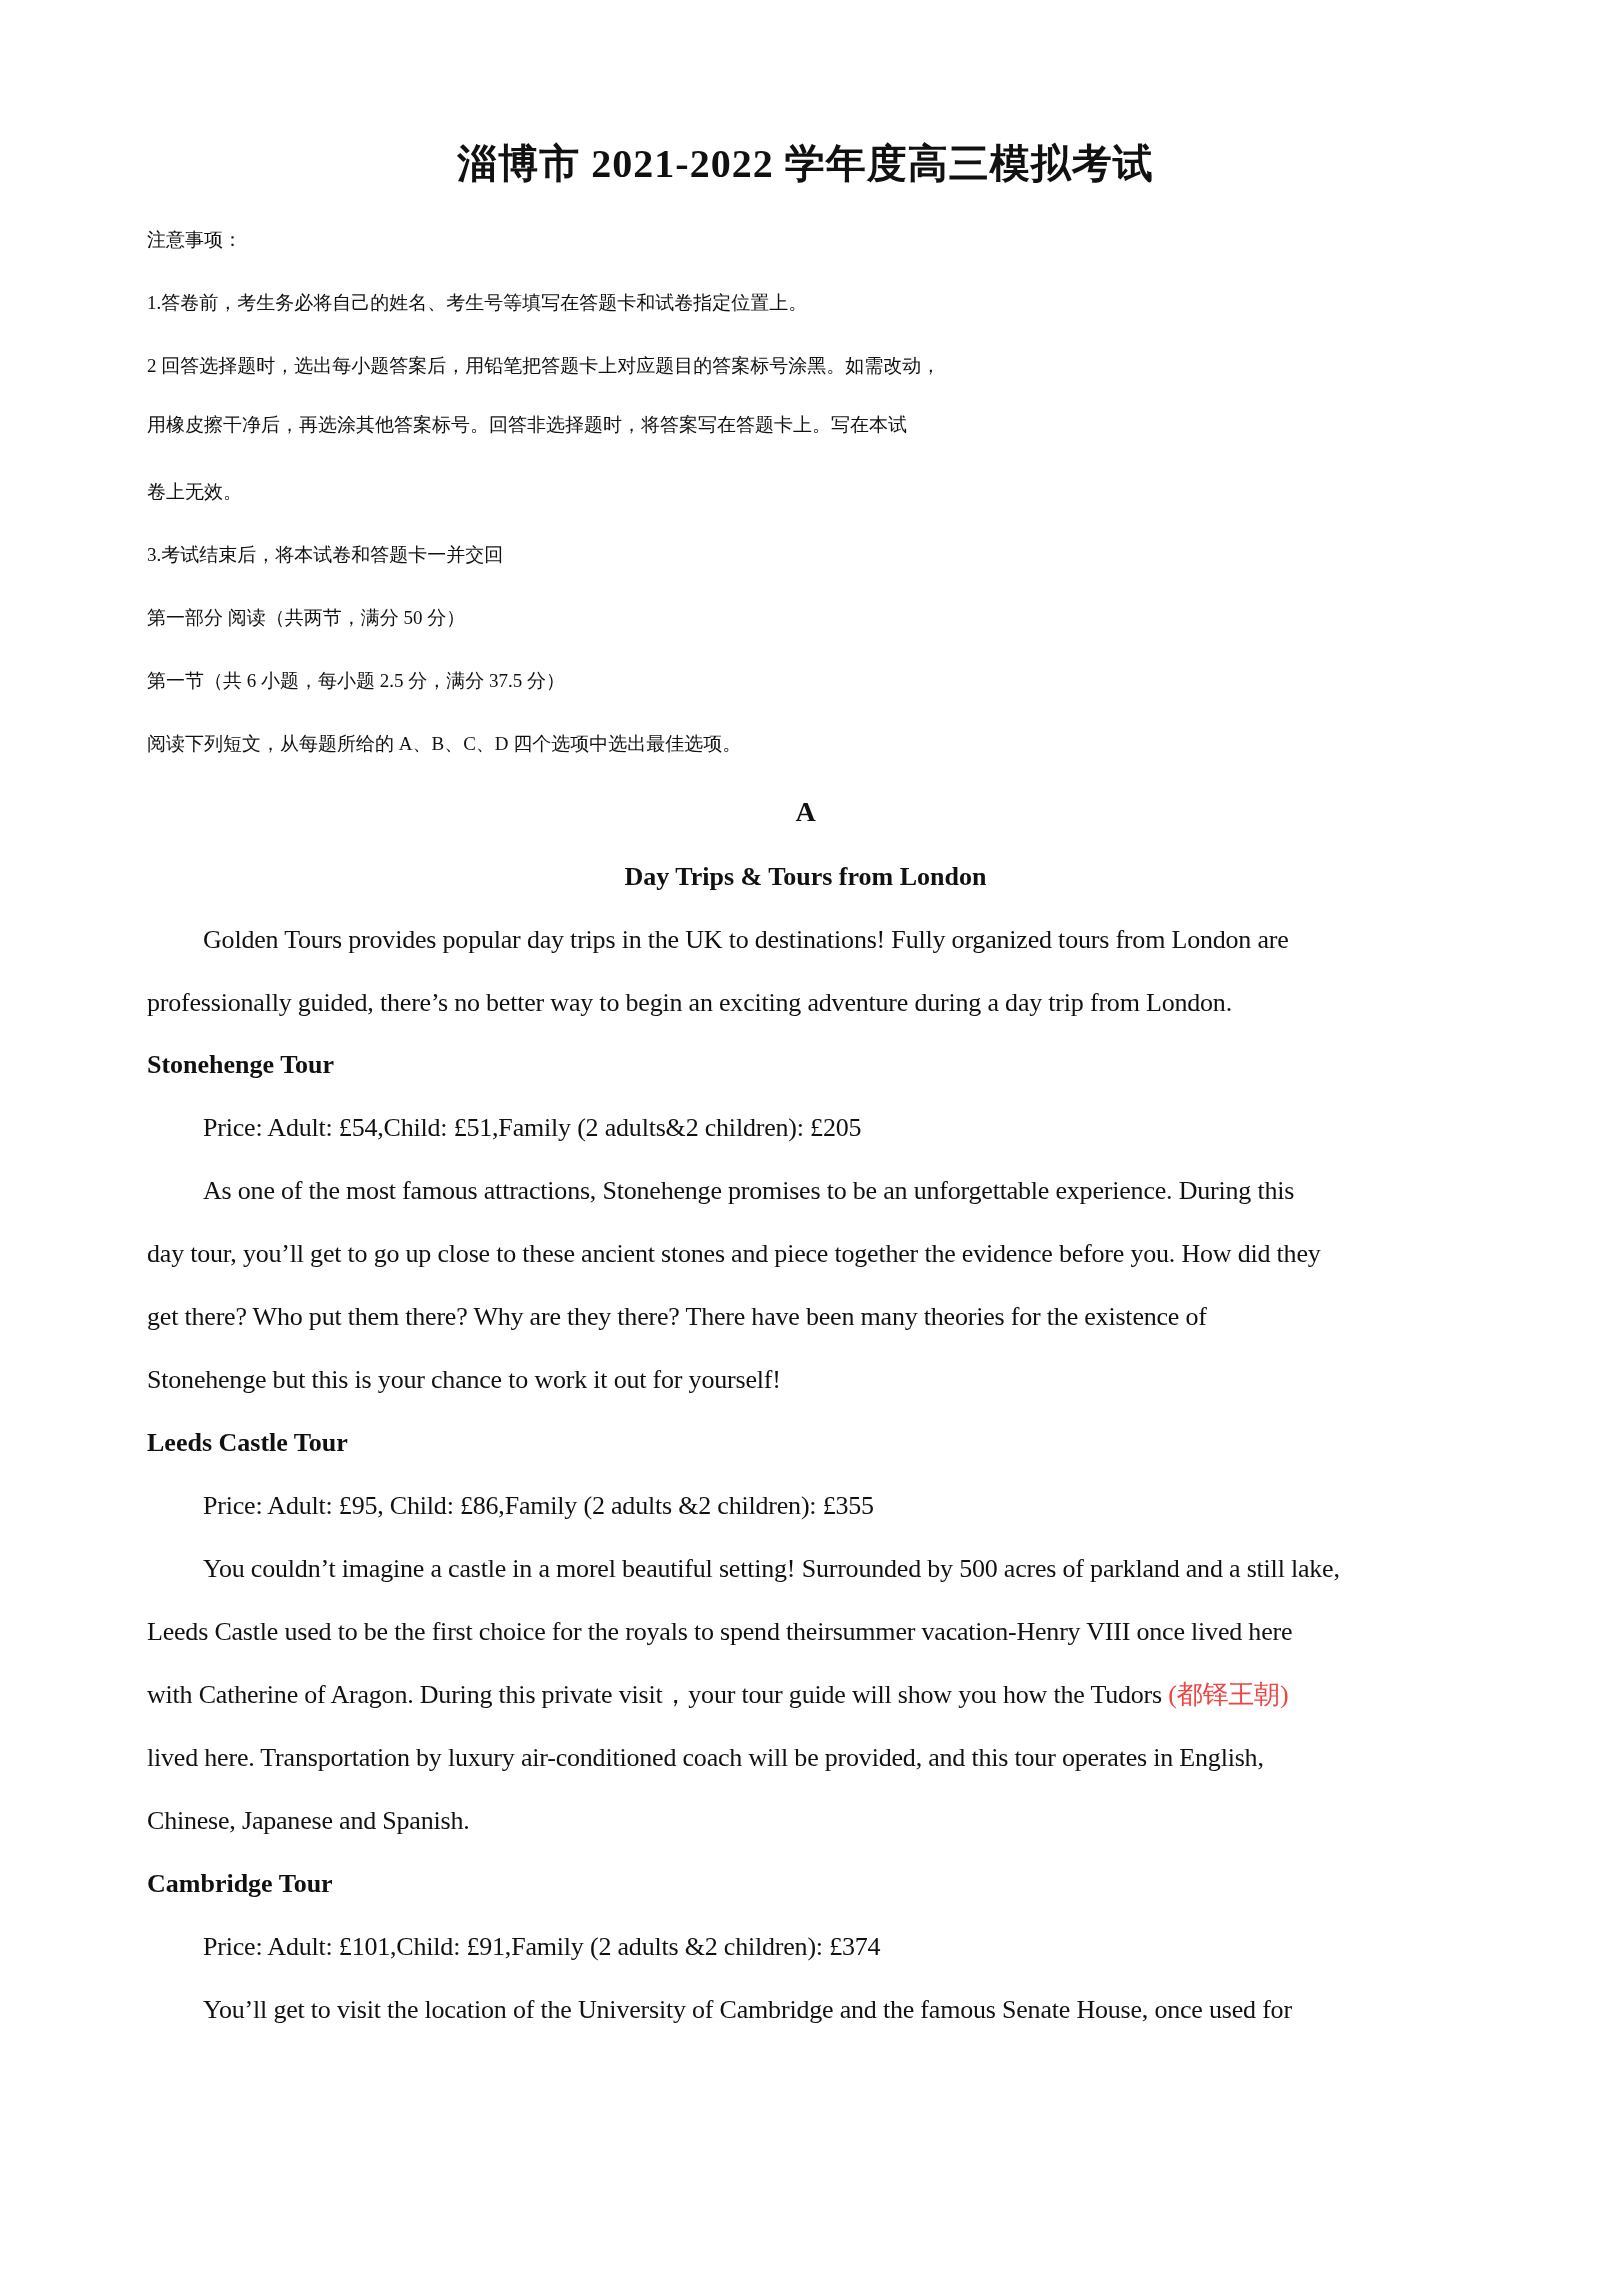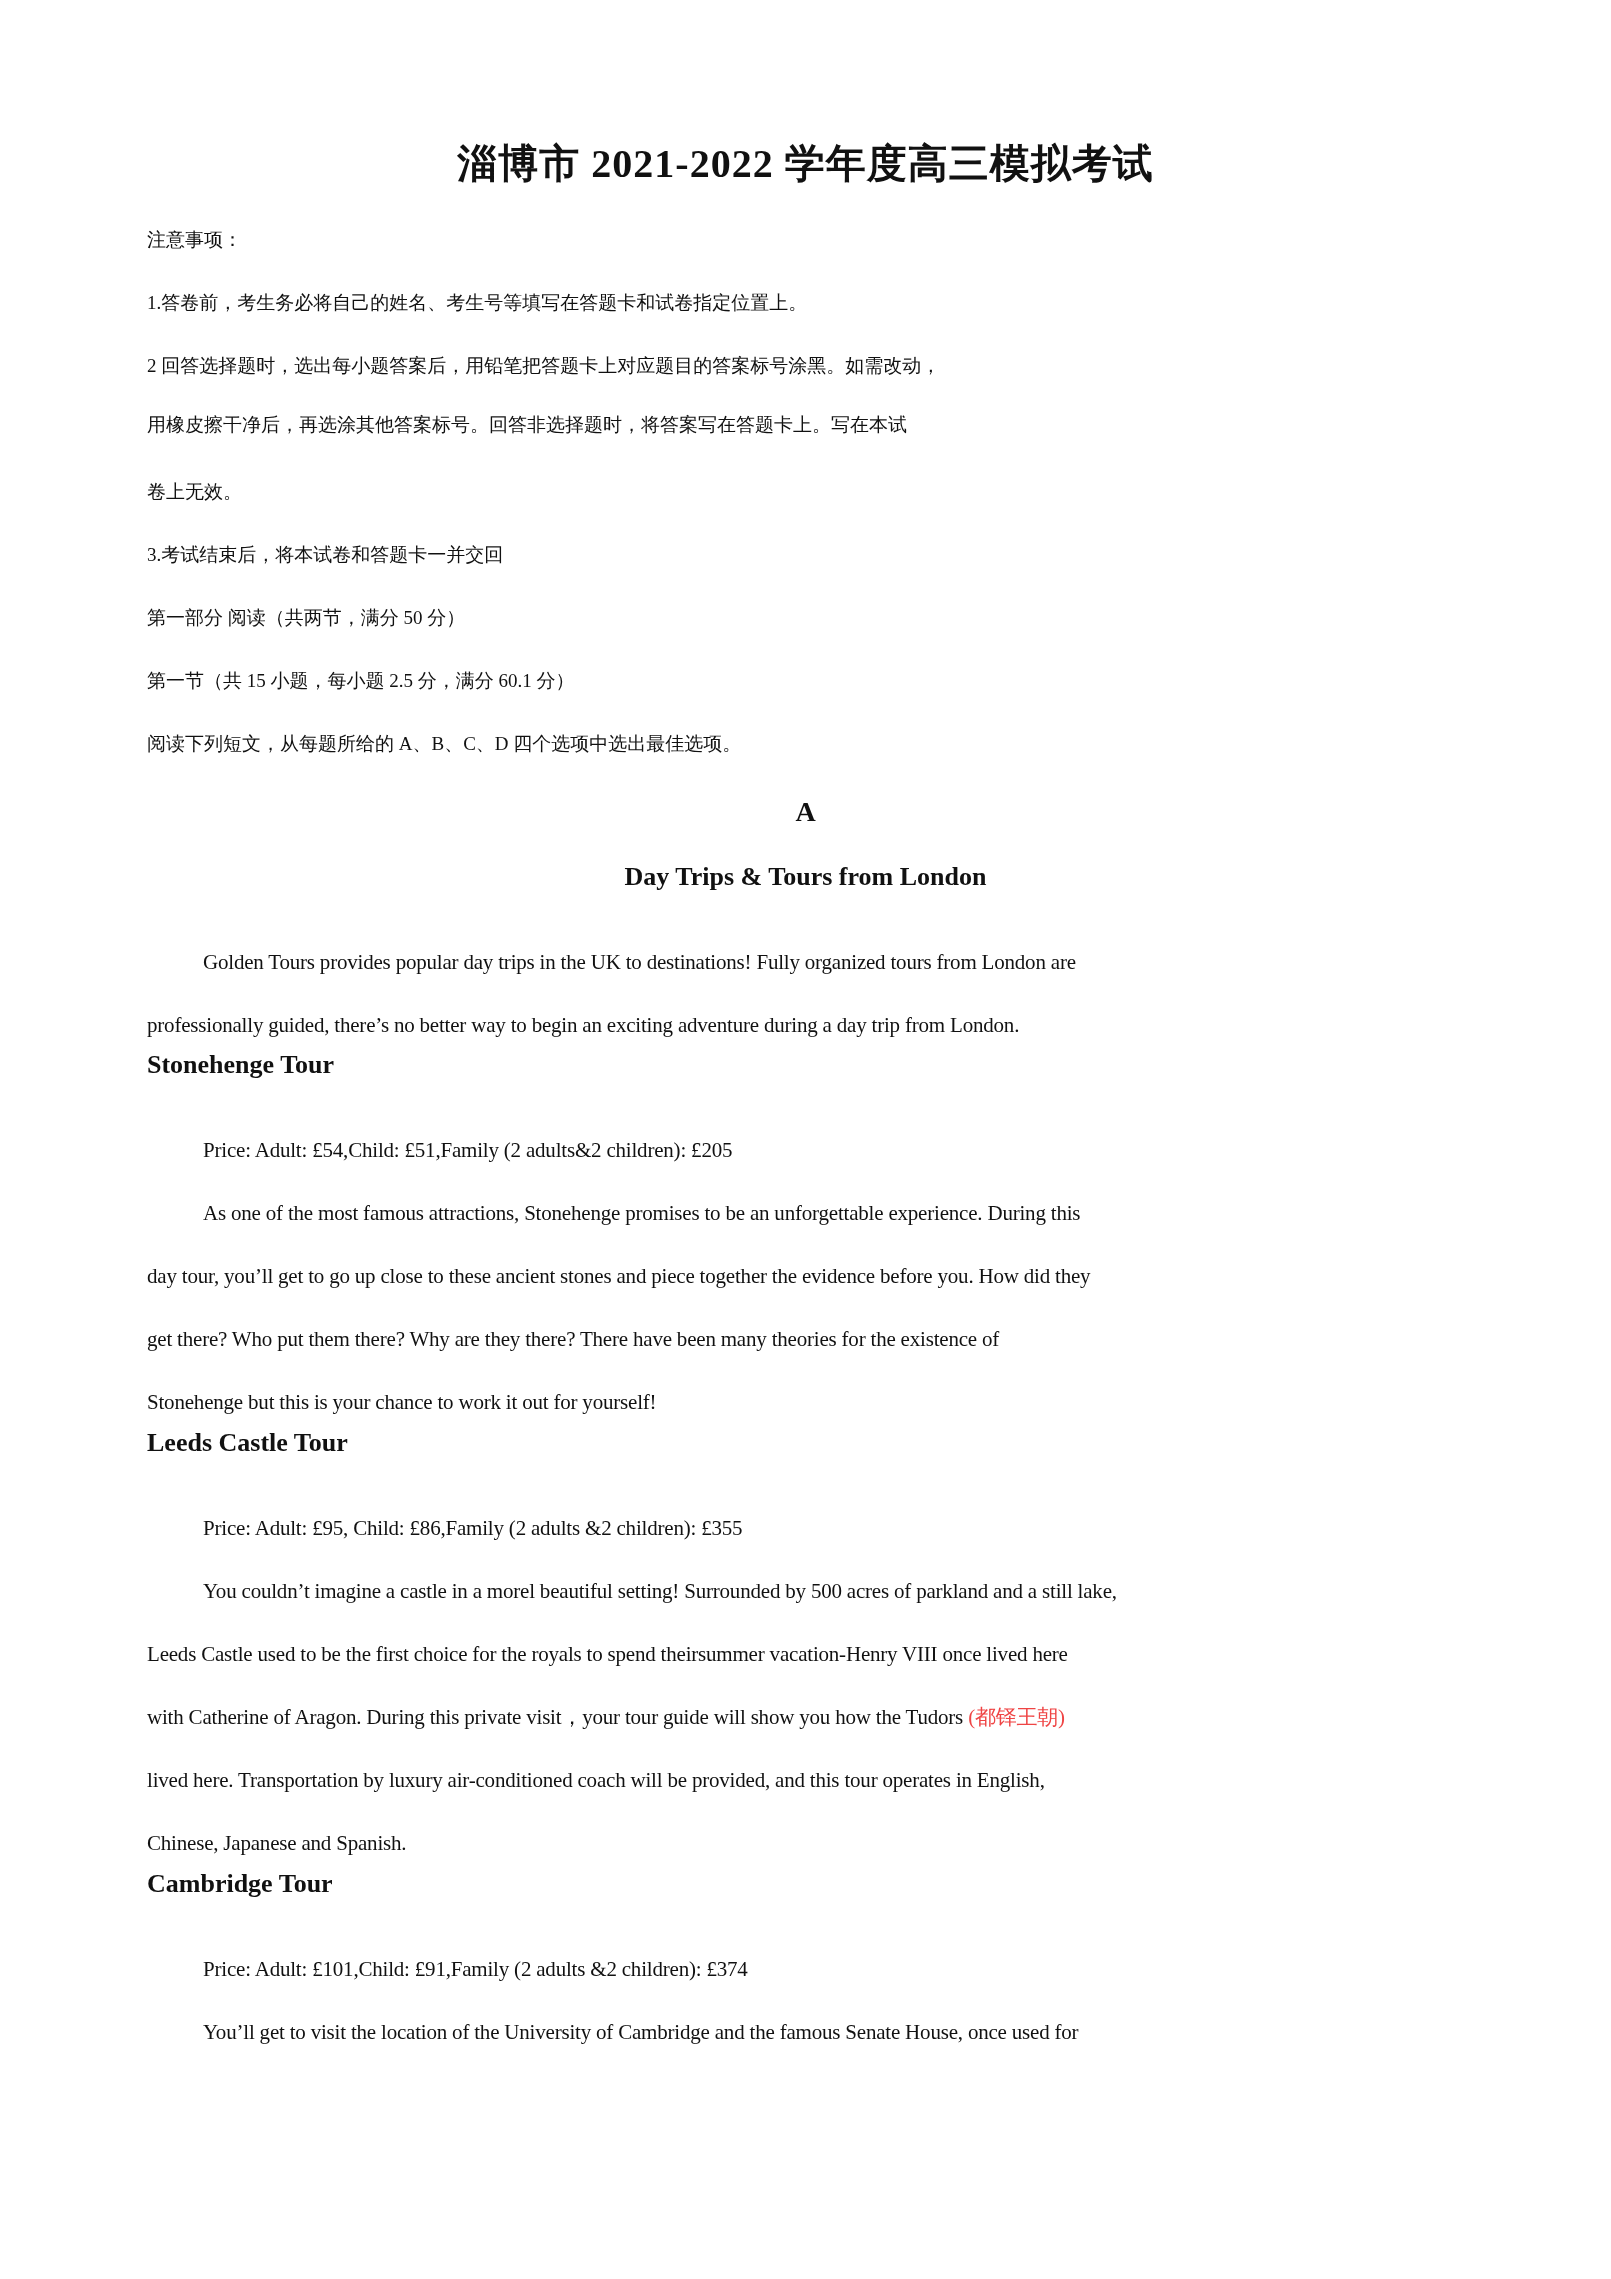--- a/index.html
+++ b/index.html
@@ -36,25 +36,24 @@
       text-align: center;
       font-weight: bold;
       line-height: 40px;
     }
     .sec-letter { font-size: 28px; top: 792px; }
     .sec-title { font-size: 26px; top: 857px; }
     .en {
       position: absolute;
       left: 147px;
       width: 1340px;
-      font-size: 21px;
+      font-size: 26px;
       line-height: 40px;
       white-space: nowrap;
       letter-spacing: -0.2px;
-      margin-top: 22px;
     }
     .indent { left: 203px; }
     .tour-head {
       position: absolute;
       left: 147px;
       font-size: 26px;
       line-height: 40px;
       font-weight: bold;
       text-decoration-thickness: 2px;
       text-underline-offset: 4px;
@@ -69,21 +68,21 @@
   <div class="title">淄博市 2021-2022 学年度高三模拟考试</div>
 
   <div class="line" style="top:220px">注意事项：</div>
   <div class="line" style="top:283px">1.答卷前，考生务必将自己的姓名、考生号等填写在答题卡和试卷指定位置上。</div>
   <div class="line" style="top:346px">2 回答选择题时，选出每小题答案后，用铅笔把答题卡上对应题目的答案标号涂黑。如需改动，</div>
   <div class="line" style="top:405px">用橡皮擦干净后，再选涂其他答案标号。回答非选择题时，将答案写在答题卡上。写在本试</div>
   <div class="line" style="top:472px">卷上无效。</div>
   <div class="line" style="top:535px">3.考试结束后，将本试卷和答题卡一并交回</div>
 
   <div class="line" style="top:598px">第一部分  阅读（共两节，满分 50 分）</div>
-  <div class="line" style="top:661px">第一节（共 15 小题，每小题 2.5 分，满分 60.1 分）</div>
+  <div class="line" style="top:661px">第一节（共 6 小题，每小题 2.5 分，满分 37.5 分）</div>
   <div class="line" style="top:724px">阅读下列短文，从每题所给的 A、B、C、D 四个选项中选出最佳选项。</div>
 
   <div class="center sec-letter">A</div>
   <div class="center sec-title">Day Trips &amp; Tours from London</div>
 
   <div class="en indent" style="top:920px">Golden Tours provides popular day trips in the UK to destinations! Fully organized tours from London are</div>
   <div class="en" style="top:983px">professionally guided, there’s no better way to begin an exciting adventure during a day trip from London.</div>
 
   <div class="tour-head" style="top:1045px">Stonehenge Tour</div>
   <div class="en indent" style="top:1108px">Price: Adult: £54,Child:   £51,Family (2 adults&amp;2 children):   £205</div>

